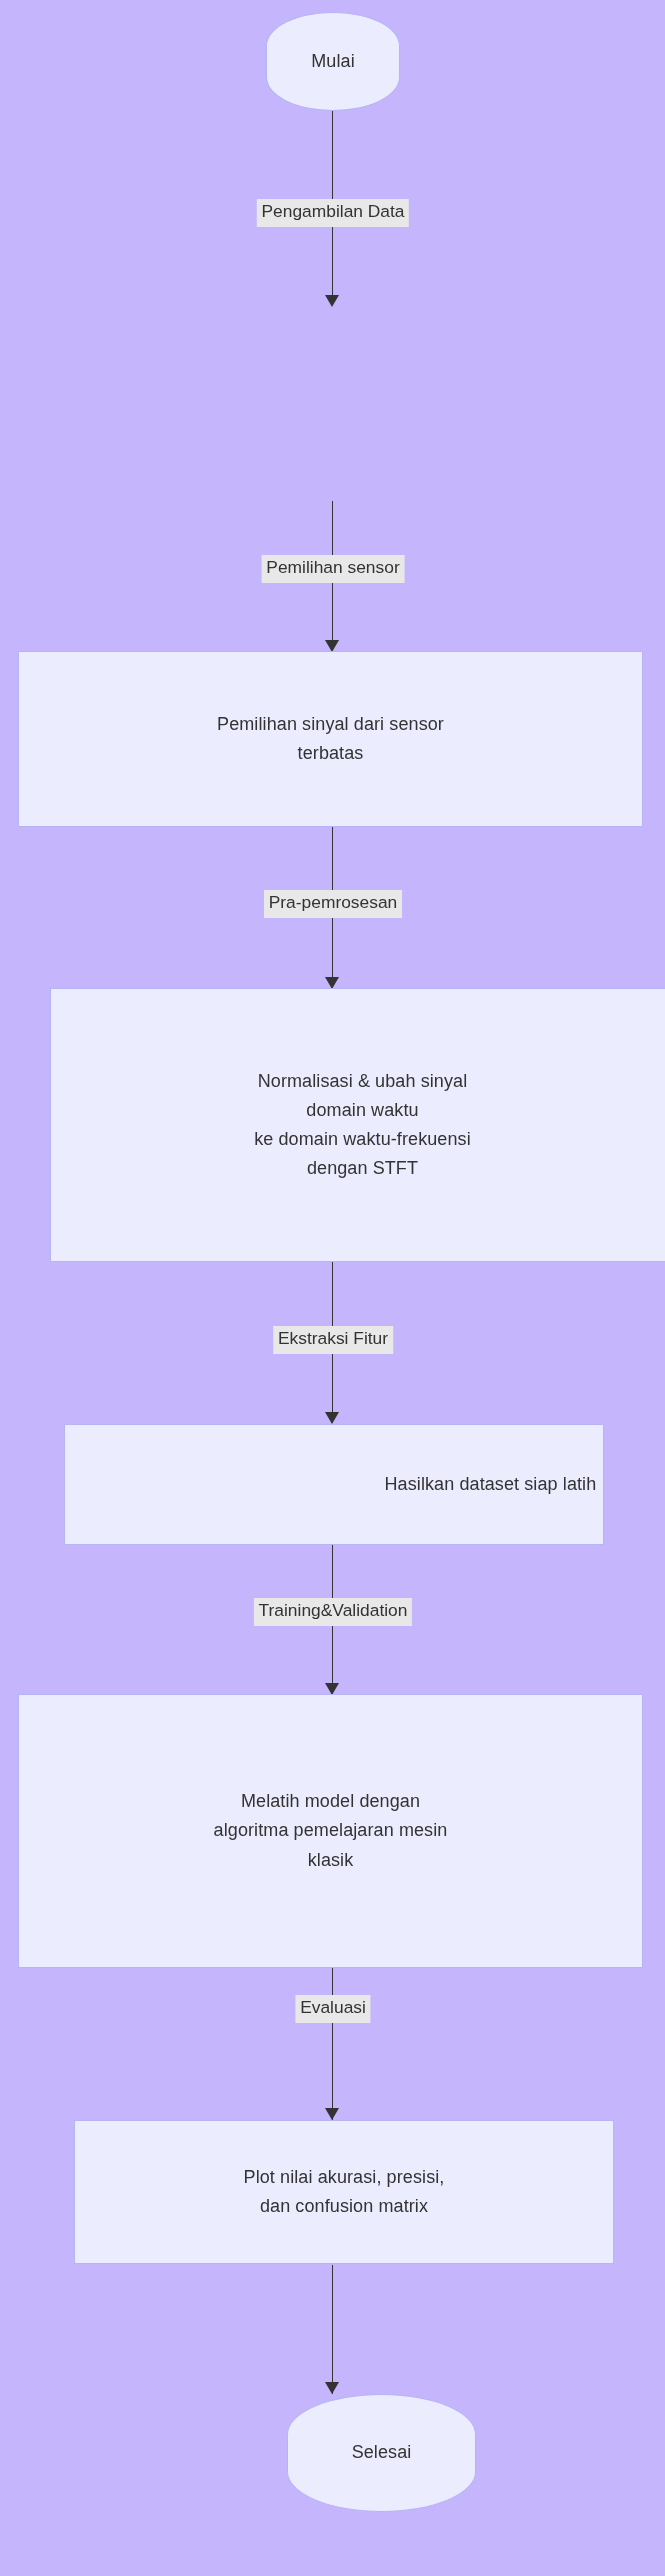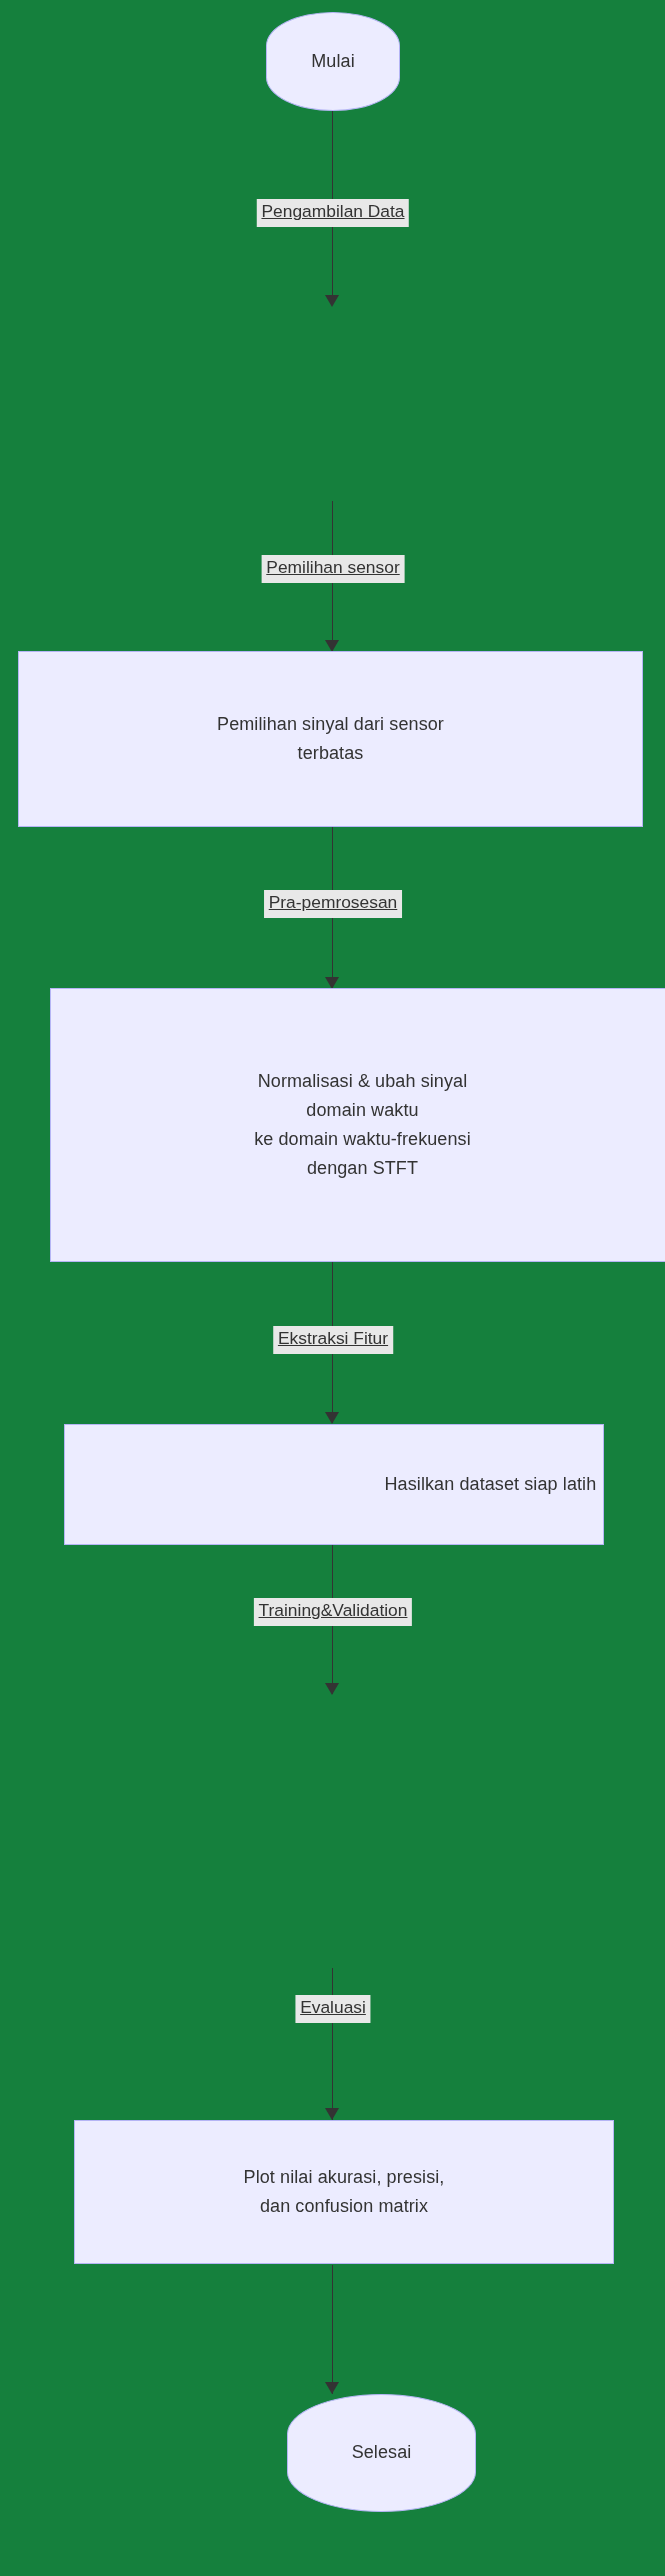--- a/index.html
+++ b/index.html
@@ -12,21 +12,21 @@
     width: 666px;
     height: 2576px;
     font-family: "Liberation Sans", sans-serif;
     overflow: hidden;
   }
 
   #flowchart {
     position: relative;
     width: 666px;
     height: 2576px;
-    background: #15803d;
+    background: #c4b5fd;
   }
 
   
   .node {
     position: absolute;
     box-sizing: border-box;
     background: #ececff;
     border: 1.3px solid #b5b5f5;
     color: #333333;
     display: flex;
@@ -67,21 +67,20 @@
 
   .edge-label {
     position: absolute;
     background: #e8e8e8;
     color: #333333;
     font-size: 17.4px;
     line-height: 1.12;
     padding: 3.4px 4.7px 4.7px 4.7px;
     white-space: nowrap;
     transform: translateX(-50%);
-    text-decoration: underline;
   }
 </style>
 </head>
 <body>
 
 <div id="flowchart">
 
   <div class="node terminal" style="left:266px; top:12px; width:134px; height:99px;">
     <span class="node-text">Mulai</span>
   </div>
@@ -116,20 +115,25 @@
   <div class="edge-label" style="left:333px; top:1326px;">Ekstraksi Fitur</div>
 
   <div class="node" style="left:64px; top:1424px; width:540px; height:121px;justify-content:flex-end;">
     <span class="node-text">Hasilkan dataset siap latih</span>
   </div>
 
   <div class="edge-line" style="left:332px; top:1545px; height:149px;"></div>
   <div class="edge-arrow" style="left:325px; top:1683px;"></div>
   <div class="edge-label" style="left:333px; top:1598px;">Training&amp;Validation</div>
 
+  <div class="node" style="left:18px; top:1694px; width:625px; height:274px;">
+    <span class="node-text">Melatih model dengan
+algoritma pemelajaran mesin
+klasik</span>
+  </div>
 
   <div class="edge-line" style="left:332px; top:1968px; height:152px;"></div>
   <div class="edge-arrow" style="left:325px; top:2108px;"></div>
   <div class="edge-label" style="left:333px; top:1995px;">Evaluasi</div>
 
   <div class="node" style="left:74px; top:2120px; width:540px; height:144px;">
     <span class="node-text">Plot nilai akurasi, presisi,
 dan confusion matrix</span>
   </div>
 

